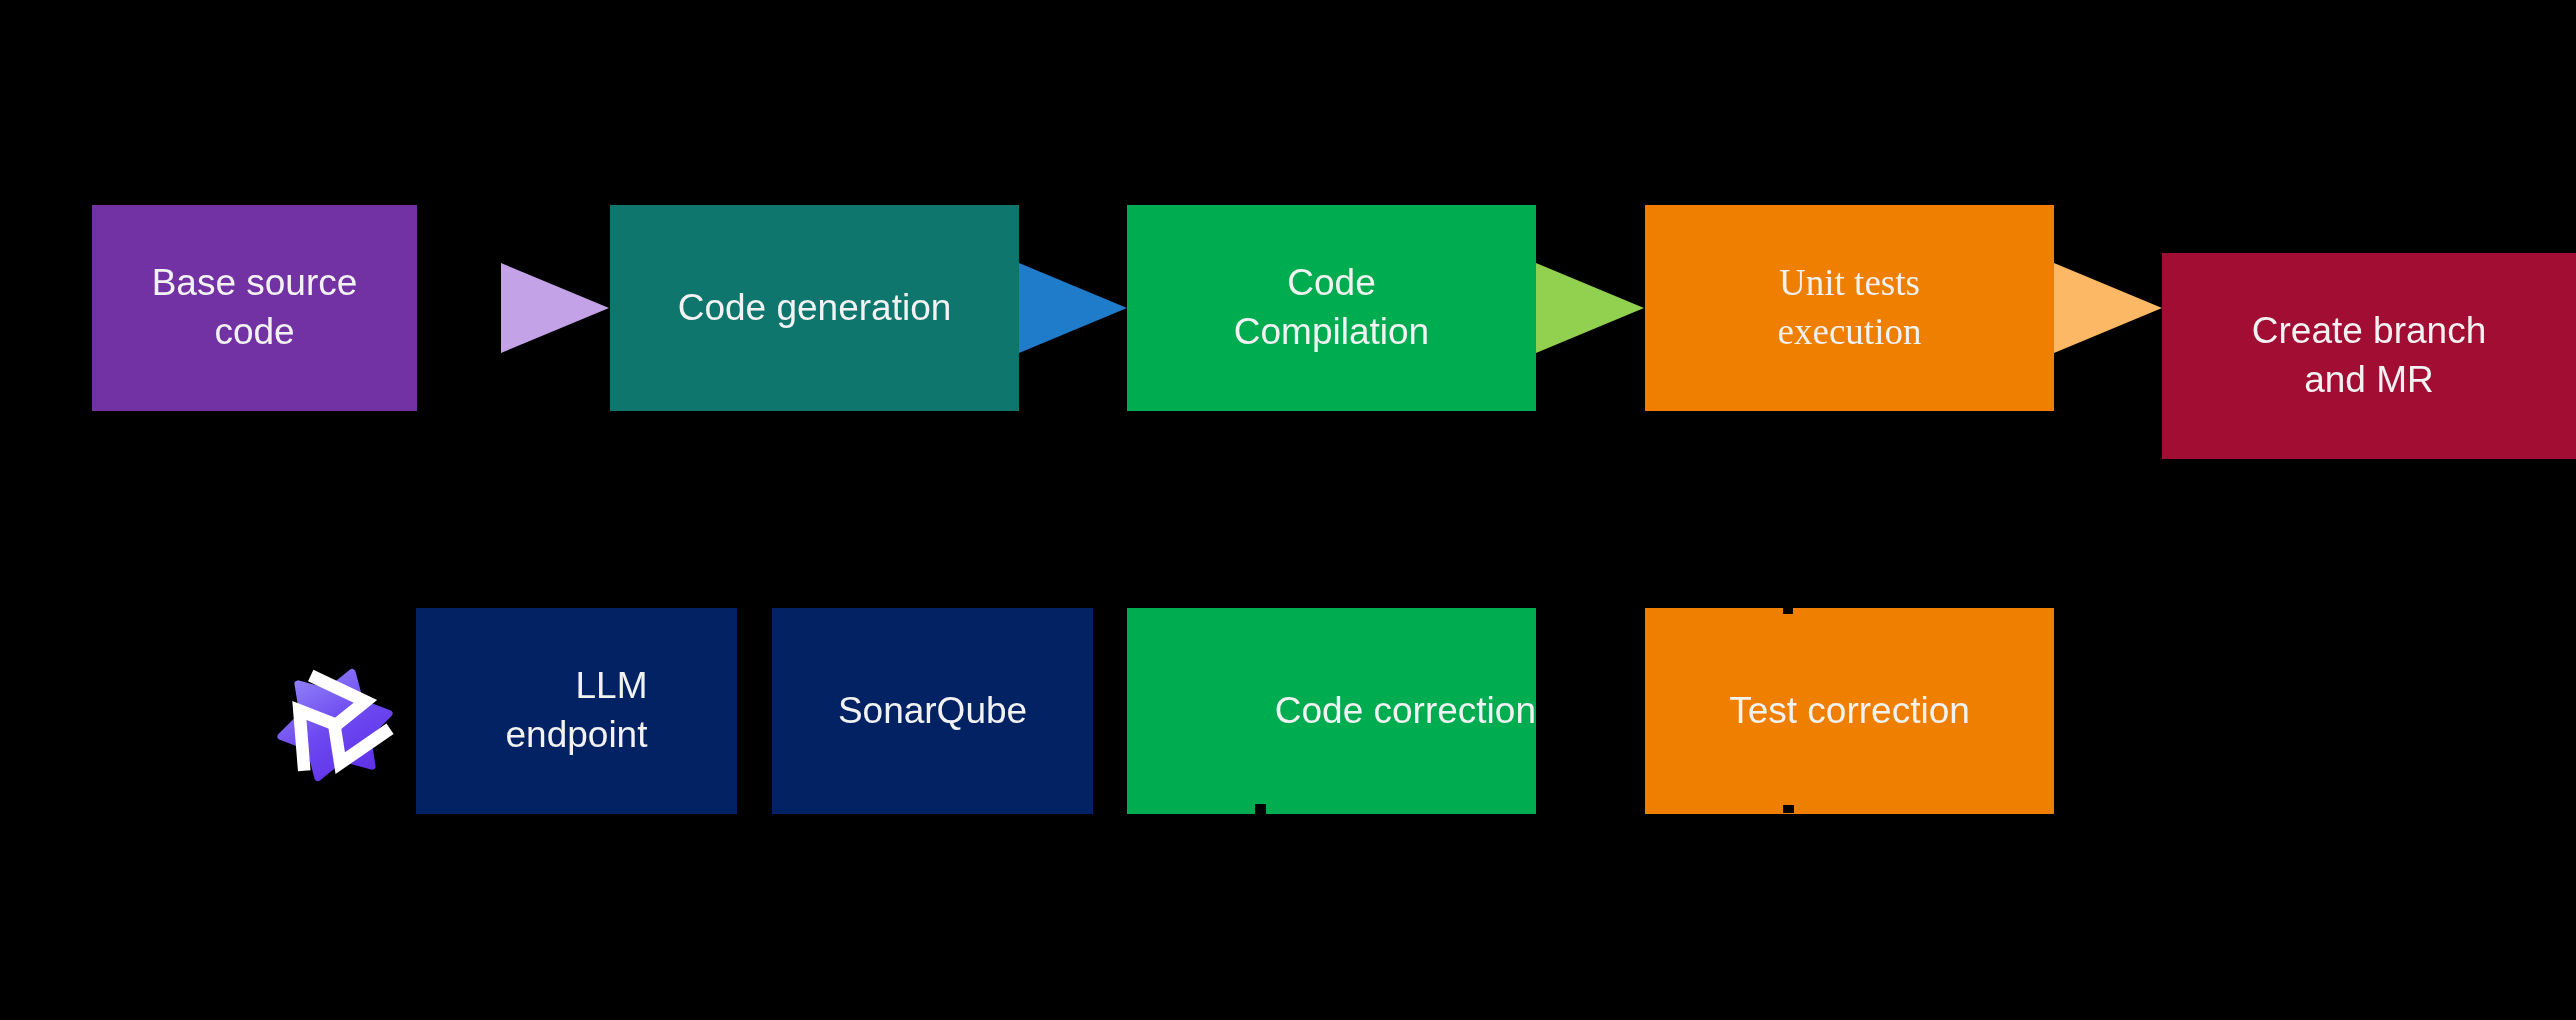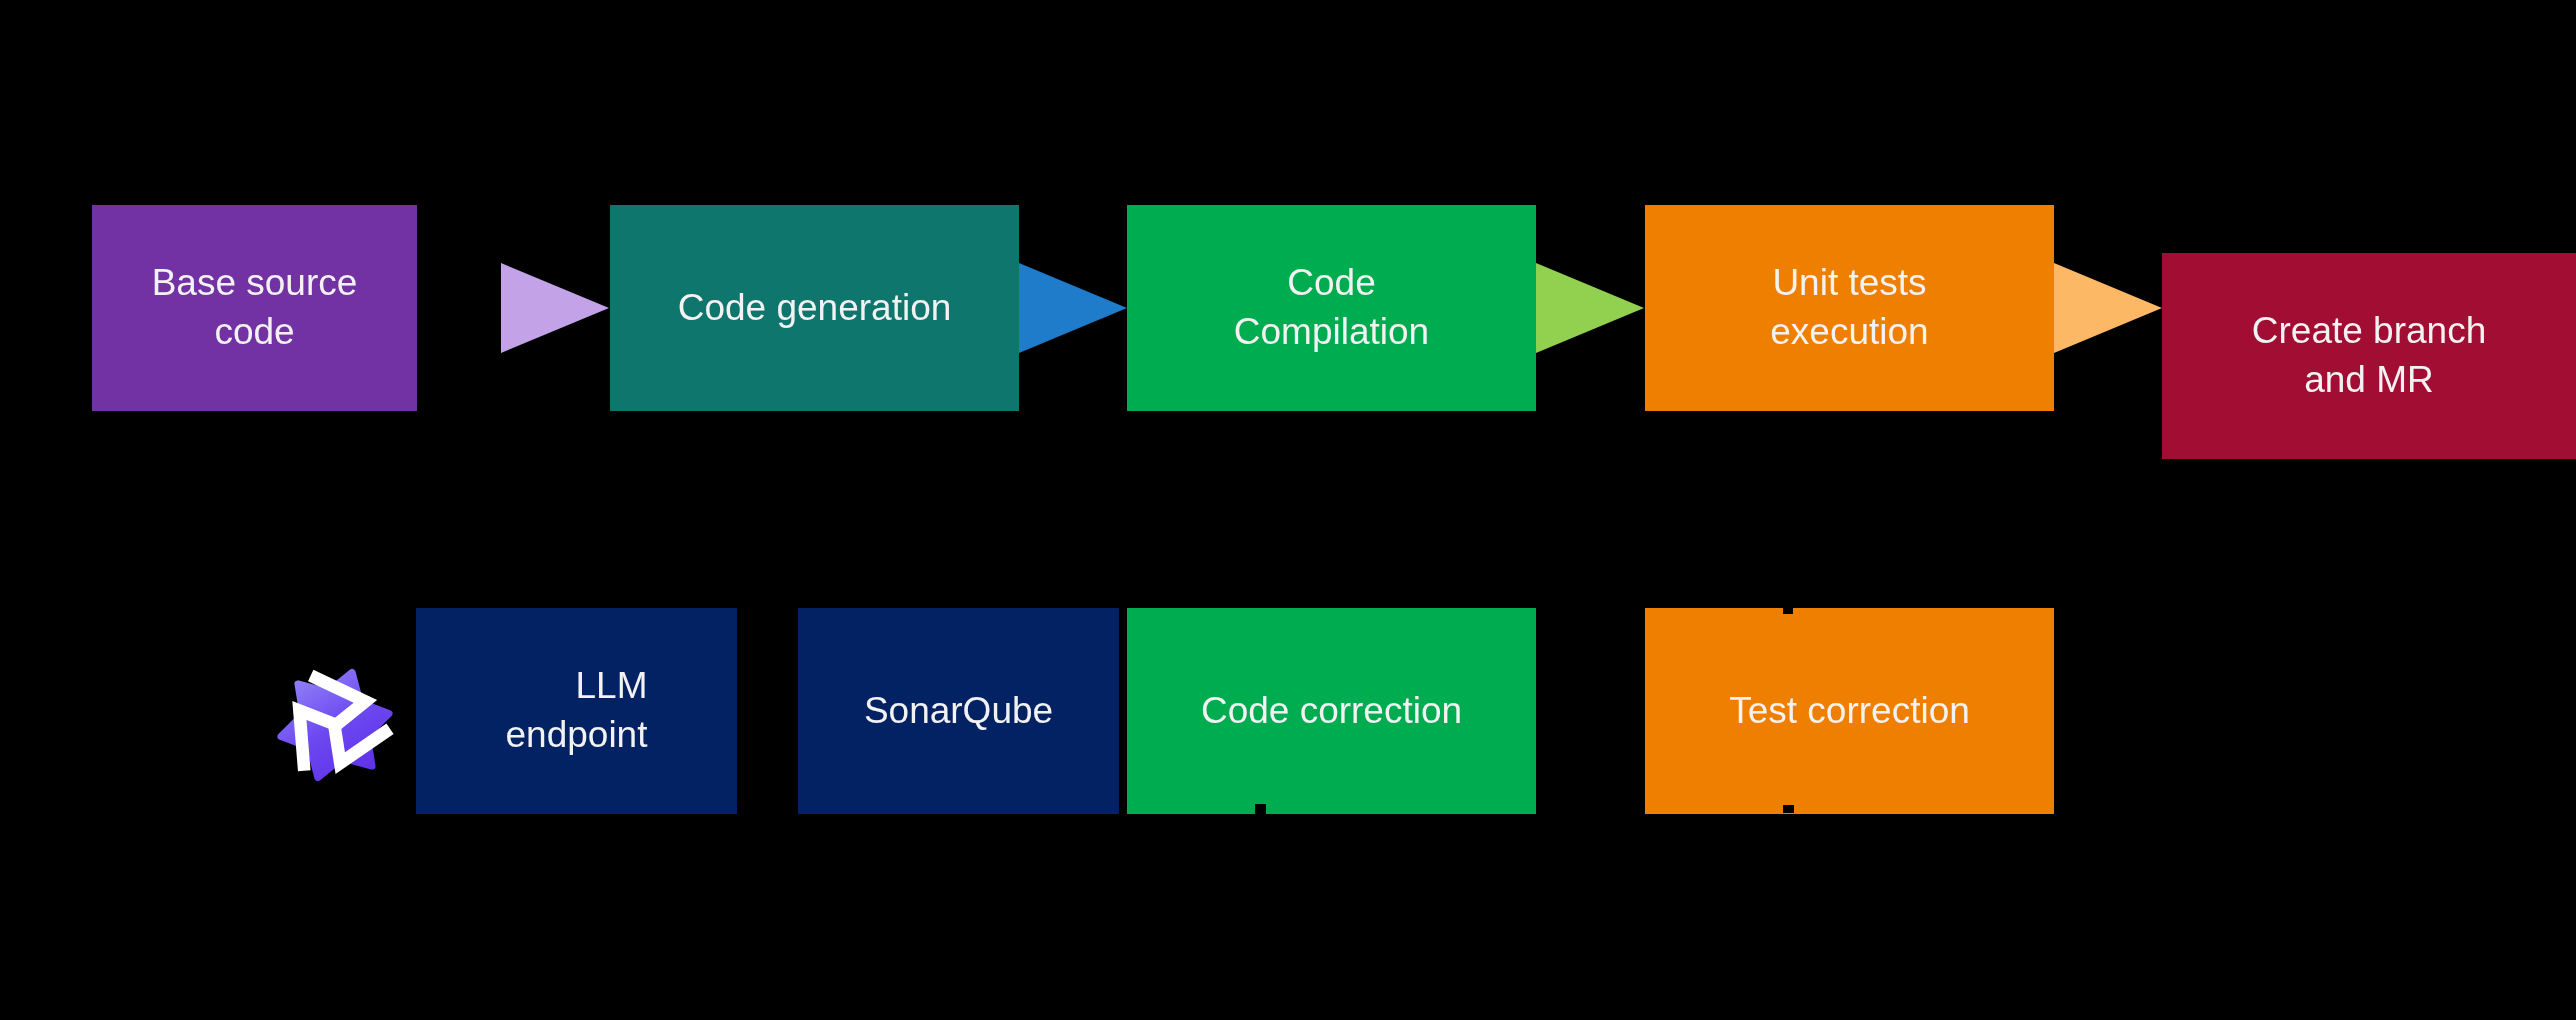--- a/index.html
+++ b/index.html
@@ -44,22 +44,22 @@
     border-bottom: 45px solid transparent;
     border-left: 108px solid #888888; 
   }
   .a1 { left: 501px; }
   .a2 { left: 1019px; }
   .a3 { left: 1536px; }
   .a4 { left: 2054px; }
   
   .row2 { top: 608px; height: 206px; }
   .n1 { left: 416px;  width: 321px; text-align: right; }
-  .n2 { left: 772px; width: 321px; margin-left: 26px; }
-  .n3 { left: 1127px; width: 409px; }
+  .n2 { left: 772px; width: 321px; }
+  .n3 { left: 1127px; width: 409px; justify-content: flex-end; }
   .n4 { left: 1645px; width: 409px; }
   
   .logo {
     position: absolute;
     left: 275px;
     top: 663px;
     width: 120px;
     height: 124px;
   }
   
@@ -89,21 +89,21 @@
 
   <div class="arrow a2" style="border-left-color: rgb(30, 124, 203);"></div>
 
   <div class="step row1 s3" style="background: rgb(0, 172, 80);">
     <span>Code
 Compilation</span>
   </div>
 
   <div class="arrow a3" style="border-left-color: rgb(146, 208, 80);"></div>
 
-  <div class="step row1 s4" style="background: rgb(238, 127, 0);">
+  <div class="step row1 s4" style="background: rgb(238, 127, 0); font-family: Liberation Serif, serif;">
     <span>Unit tests
 execution</span>
   </div>
 
   <div class="arrow a4" style="border-left-color: rgb(252, 184, 100);"></div>
 
   <div class="step row1 s5" style="background: rgb(161, 13, 51); margin-top: 48px;">
     <span>Create branch
 and MR</span>
   </div>

